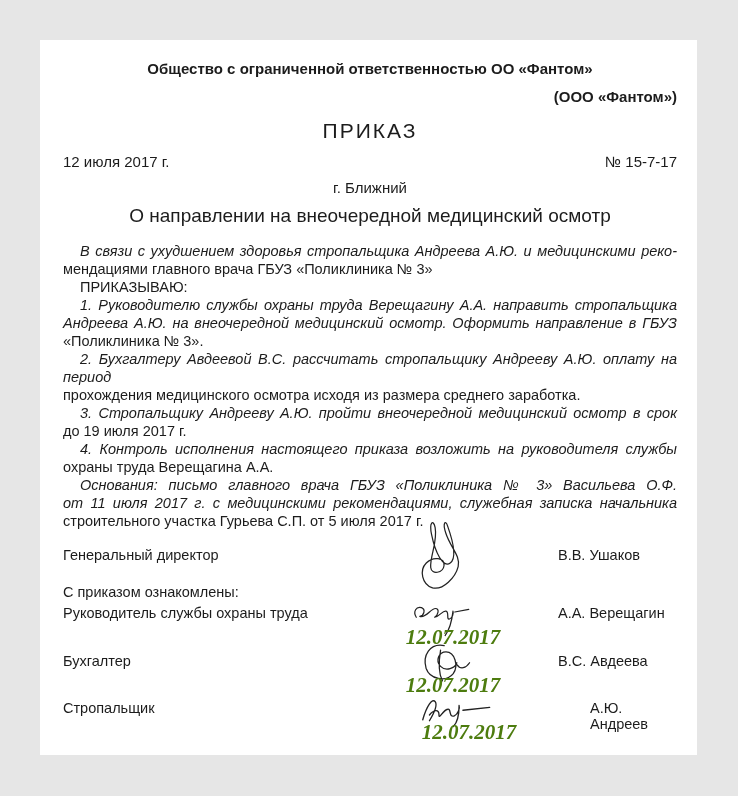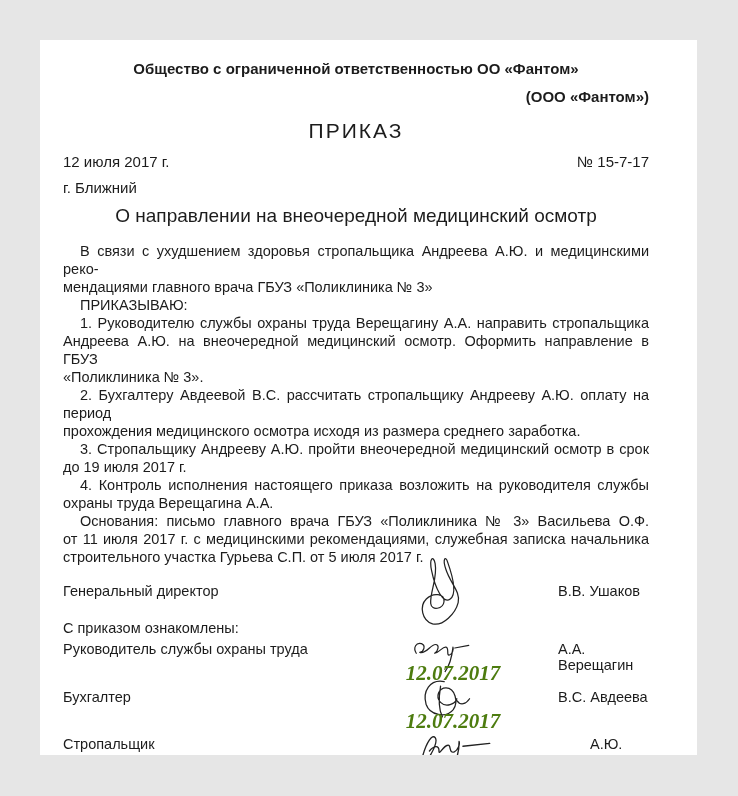--- a/index.html
+++ b/index.html
@@ -8,21 +8,21 @@
     background: #e6e6e6;
     font-family: "Liberation Sans", sans-serif;
     color: #1c1c1c;
     position: relative;
   }
   .paper {
     position: absolute;
     left: 40px; top: 40px;
     width: 657px; height: 715px;
     background: #ffffff;
-    padding: 20px 48px 14px 23px;
+    padding: 20px 20px 14px 23px;
     overflow: hidden;
   }
   .org-full {
     text-align: center;
     font-size: 15px;
     font-weight: bold;
     margin-bottom: 11px;
   }
   .org-short {
     text-align: right;
@@ -36,31 +36,32 @@
     letter-spacing: 2px;
     margin-bottom: 10px;
   }
   .date-row {
     display: flex;
     justify-content: space-between;
     font-size: 15px;
     margin-bottom: 9px;
   }
   .place {
+    text-align: center;
     font-size: 15px;
     margin-bottom: 9px;
   }
   .doc-title {
     text-align: center;
     font-size: 19px;
     margin-bottom: 15px;
   }
   .body-text { font-size: 14.5px; line-height: 18px; }
   .body-text .line { text-align: left; }
-  .body-text .line.just { text-align: justify; text-align-last: justify; }
+  .body-text .line.just { text-align: justify; text-align-last: justify; font-style: italic; }
   .body-text .line.indent { text-indent: 17px; }
   .sign-block { margin-top: 17px; font-size: 14.5px; }
   .sig-row {
     display: grid;
     grid-template-columns: 310px 160px 1fr;
     position: relative;
   }
   .sig-row .role { align-self: start; }
   .sig-row .name { align-self: start; padding-left: 25px; }
   .sig-cell { position: relative; }

